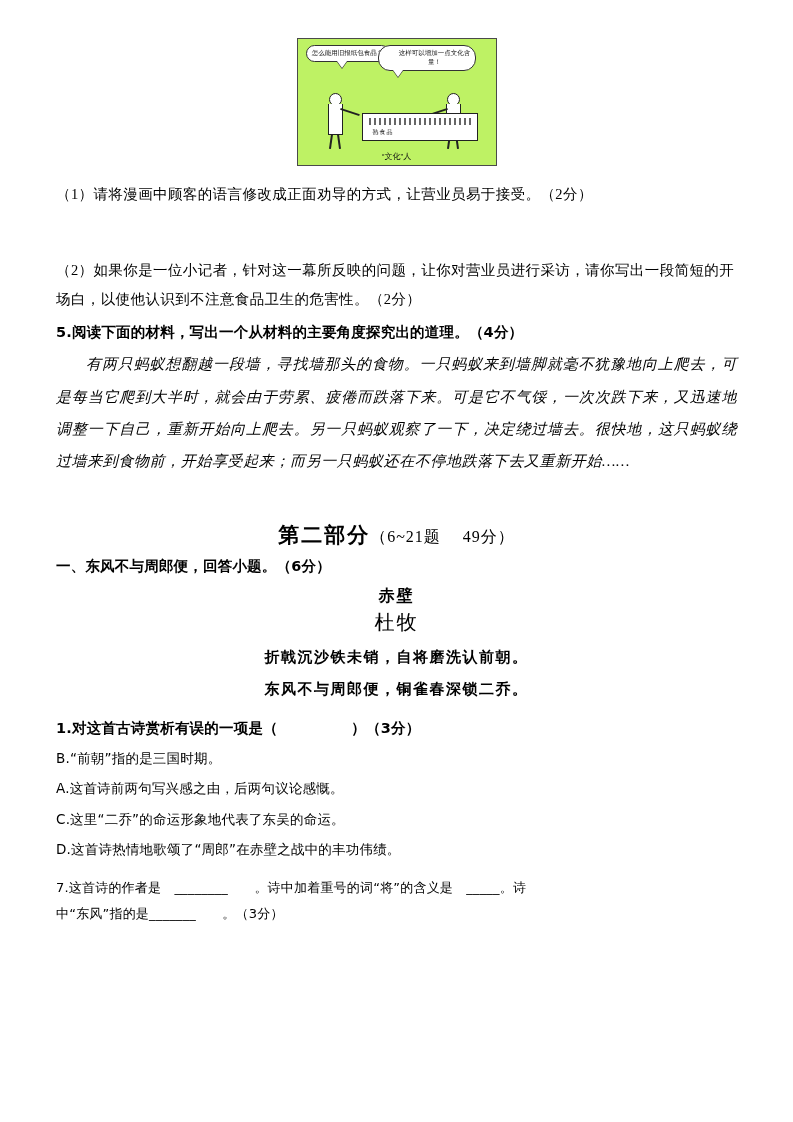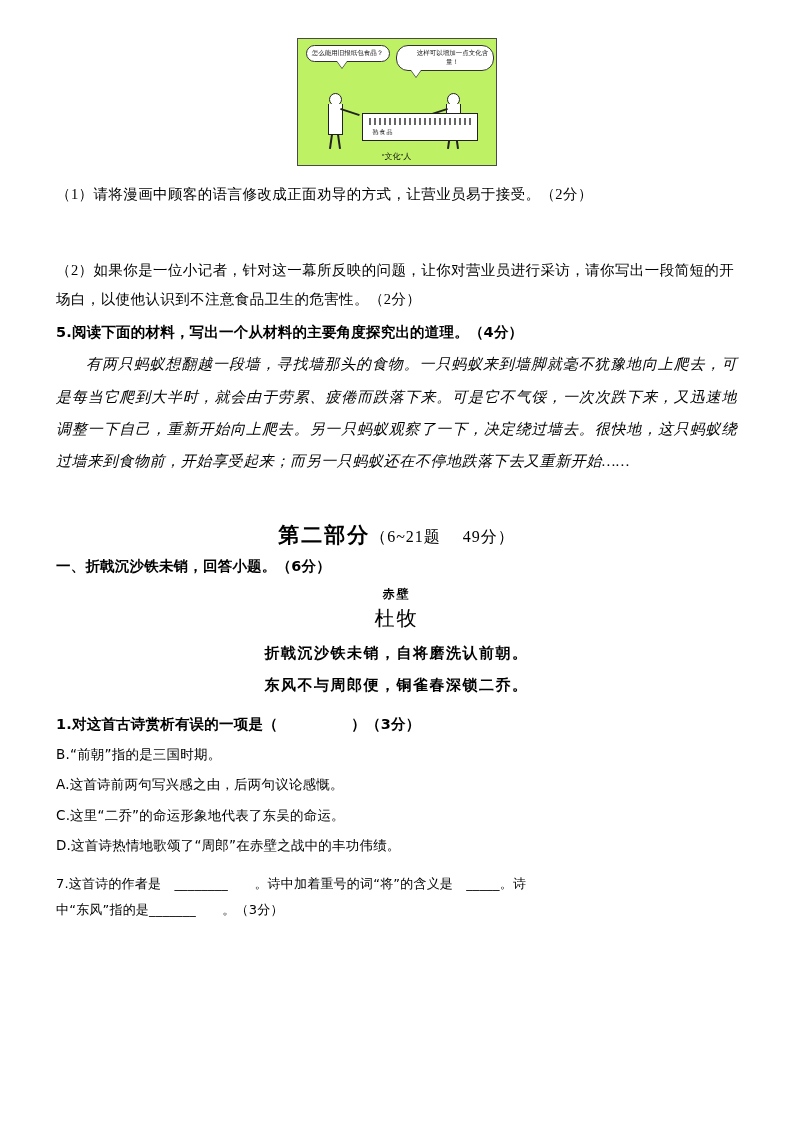--- a/index.html
+++ b/index.html
@@ -46,21 +46,21 @@
     border-radius: 12px;
     background: #fff;
     font-size: 6.5px;
     line-height: 1.35;
     text-align: center;
     padding: 3px 4px;
     font-family: "DejaVu Sans", sans-serif;
     color: #111;
   }
   .bubble.left  { left: 8px;  top: 6px; width: 74px; }
-  .bubble.right { right: 2px; top: 6px; width: 72px; padding-left: 20px; }
+  .bubble.right { right: 20px; top: 6px; width: 72px; padding-left: 20px; }
   .bubble.left:after {
     content: "";
     position: absolute;
     left: 30px; bottom: -7px;
     border-left: 5px solid transparent;
     border-right: 5px solid transparent;
     border-top: 7px solid #fff;
     filter: drop-shadow(0 1px 0 #333);
   }
   .bubble.right:after {
@@ -189,21 +189,21 @@
     letter-spacing: 2px;
   }
   .part-title .small {
     font-size: 16px;
   }
 
   .poem-title {
     text-align: center;
     font-family: Liberation Sans, sans-serif;
     font-weight: bold;
-    font-size: 12px;
+    font-size: 16px;
     letter-spacing: 2px;
     margin: 6px 0 2px 0;
   }
   .poem-author {
     text-align: center;
     font-size: 20px;
     letter-spacing: 2px;
     margin: 0 0 6px 0;
   }
   .poem-line {
@@ -273,21 +273,21 @@
   <p class="bold-head">5.阅读下面的材料，写出一个从材料的主要角度探究出的道理。（4分）</p>
 
   <p class="material">有两只蚂蚁想翻越一段墙，寻找墙那头的食物。一只蚂蚁来到墙脚就毫不犹豫地向上爬去，可是每当它爬到大半时，就会由于劳累、疲倦而跌落下来。可是它不气馁，一次次跌下来，又迅速地调整一下自己，重新开始向上爬去。另一只蚂蚁观察了一下，决定绕过墙去。很快地，这只蚂蚁绕过墙来到食物前，开始享受起来；而另一只蚂蚁还在不停地跌落下去又重新开始……</p>
 
   <div class="spacer-lg"></div>
 
   <p class="part-title">
     <span class="big">第二部分</span><span class="small">（6~21题　 49分）</span>
   </p>
 
-  <p class="bold-head">一、折戟沉沙铁未销，回答小题。（6分）</p>
+  <p class="bold-head">一、东风不与周郎便，回答小题。（6分）</p>
 
   <p class="poem-title">赤壁</p>
   <p class="poem-author">杜牧</p>
   <p class="poem-line">折戟沉沙铁未销，自将磨洗认前朝。</p>
   <p class="poem-line">东风不与周郎便，铜雀春深锁二乔。</p>
 
   <div class="spacer-sm"></div>
 
   <p class="bold-head">1.对这首古诗赏析有误的一项是（　　　　　）（3分）</p>
 

